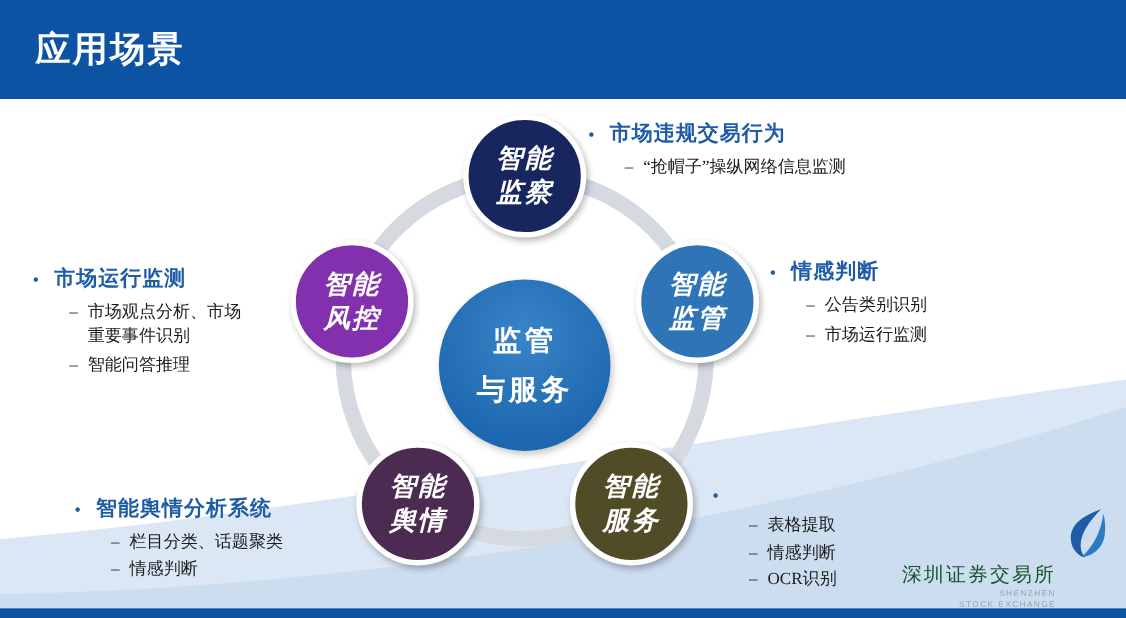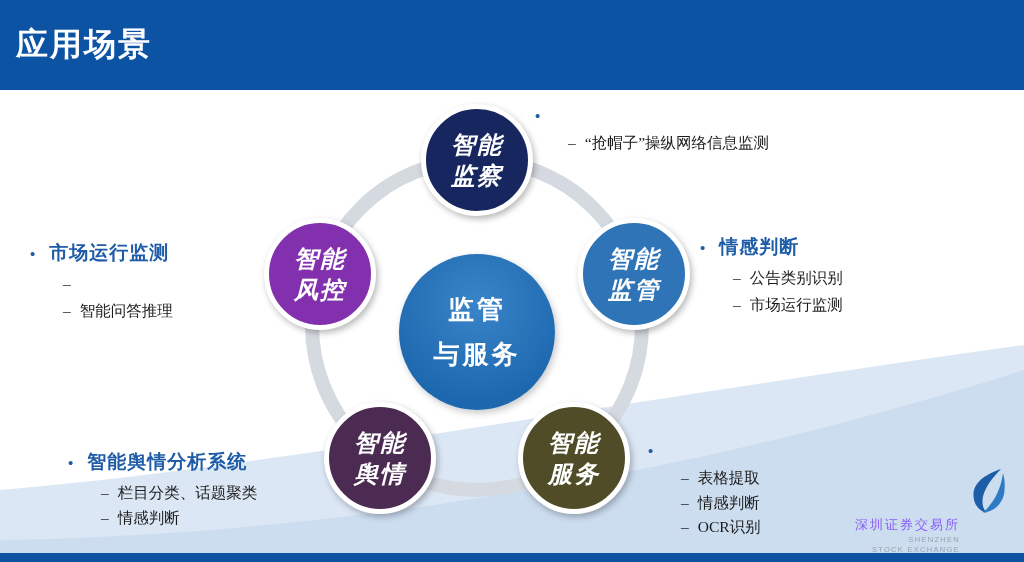--- a/index.html
+++ b/index.html
@@ -5,21 +5,21 @@
   * { margin:0; padding:0; box-sizing:border-box; }
   body { background:#e8e8e8; font-family:"Liberation Sans", sans-serif; }
   .slide {
     position:relative; width:1024px; height:562px;
     background:#ffffff; overflow:hidden; margin:0 auto;
   }
 
   
   .header {
     position:absolute; top:0; left:0; width:100%; height:90px;
-    background:#0d53a4; display:flex; align-items:center; padding-left:16px;
+    background:#0d53a4; display:flex; align-items:center; padding-left:32px;
     z-index:4;
   }
   .header h1 {
     color:#ffffff; font-size:32px; font-weight:700; letter-spacing:2px;
     font-family:"Liberation Sans", sans-serif;
   }
 
   
   .wave { position:absolute; left:0; top:340px; width:1024px; height:213px; z-index:0; }
   .bottom-bar {
@@ -77,21 +77,21 @@
   .ann-doc              { left:648px; top:443px; }
   .ann-doc .ann-items, .ann-opinion .ann-items { gap:3px; }
 
   
   .logo {
     position:absolute; right:14px; bottom:8px; z-index:6;
     display:flex; flex-direction:column; align-items:flex-end;
   }
   .logo-icon { width:36px; height:46px; margin-right:4px; }
   .logo-text { padding-right:50px; text-align:right; margin-top:2px; }
-  .logo-cn { color:#8b5cf6; font-size:13px; letter-spacing:2px; }
+  .logo-cn { color:#14532d; font-size:18px; letter-spacing:2px; }
   .logo-en { color:#99a2ac; font-size:7.5px; letter-spacing:1.3px; margin-top:1px; }
 </style>
 </head>
 <body>
 
 <div class="slide">
 
   <div class="header">
     <h1>应用场景</h1>
   </div>
@@ -114,20 +114,21 @@
 舆情</div>
   <div class="node node-bottom-right">智能
 服务</div>
 
   <div class="center-circle">监管
 与服务</div>
 
   <div class="ann ann-market-violation">
     <div class="ann-head">
       <span class="bullet">•</span>
+      <span>市场违规交易行为</span>
     </div>
     <div class="ann-items">
       <div class="ann-item">
         <span class="dash">–</span>
         <span>“抢帽子”操纵网络信息监测</span>
       </div>
     </div>
   </div>
 
   <div class="ann ann-enterprise">
@@ -148,20 +149,21 @@
   </div>
 
   <div class="ann ann-market-monitor">
     <div class="ann-head">
       <span class="bullet">•</span>
       <span>市场运行监测</span>
     </div>
     <div class="ann-items">
       <div class="ann-item">
         <span class="dash">–</span>
+        <span class="wraptext">市场观点分析、市场重要事件识别</span>
       </div>
       <div class="ann-item">
         <span class="dash">–</span>
         <span>智能问答推理</span>
       </div>
     </div>
   </div>
 
   <div class="ann ann-opinion">
     <div class="ann-head">

